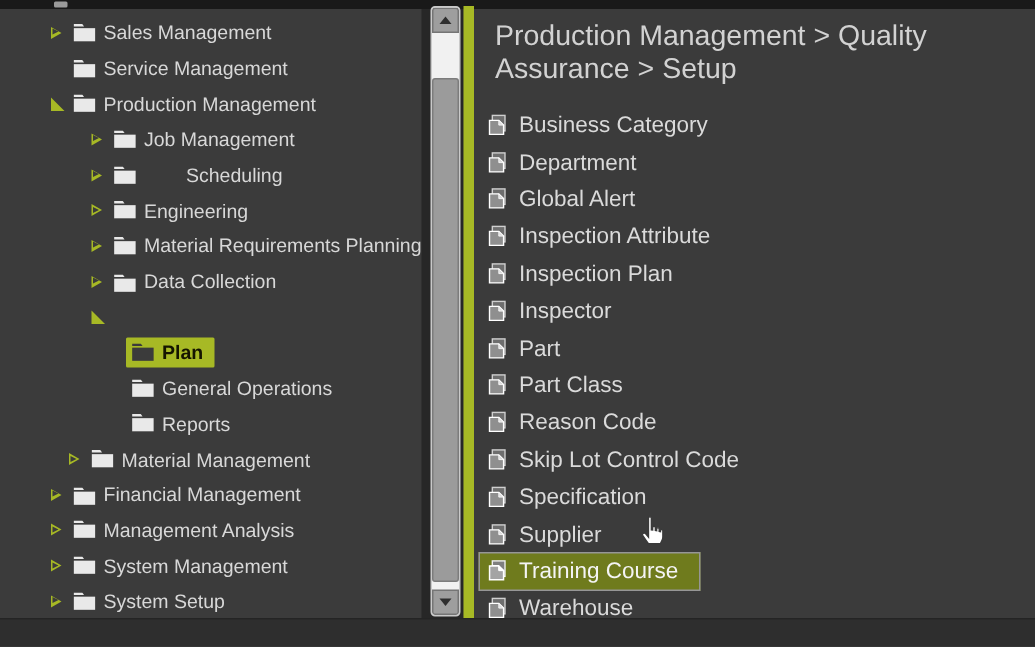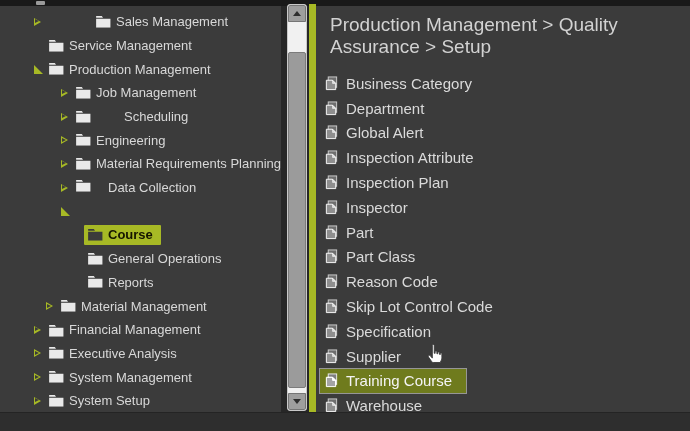--- a/index.html
+++ b/index.html
@@ -56,21 +56,21 @@
   .cursor{left:427px;top:344px;pointer-events:none;z-index:9;}
 </style>
 </head>
 <body>
 
 <div class="abs top-strip"></div>
 <div class="abs fragment"></div>
 
 <div class="abs left-panel">
   <div class="tree">
-      <div class="tree-row" style="padding-left: 34px; gap: 47px;">
+      <div class="tree-row" style="padding-left: 34px;">
         <span class="exp-slot">
           <span class="exp-collapsed"></span>
         </span>
         <span style="display: inline-flex; align-items: center;">
           <span class="folder"><svg width="15" height="12" viewBox="0 0 16 13">
               <path d="M0 0 h6.2 l1.3 1.8 h-7.5 z" fill="currentColor"></path>
               <rect x="0" y="3" width="15.5" height="9.5" fill="currentColor"></rect>
             </svg></span>
           <span class="t-label">Sales Management</span>
         </span>
@@ -142,40 +142,40 @@
               <path d="M0 0 h6.2 l1.3 1.8 h-7.5 z" fill="currentColor"></path>
               <rect x="0" y="3" width="15.5" height="9.5" fill="currentColor"></rect>
             </svg></span>
           <span class="t-label">Material Requirements Planning</span>
         </span>
       </div>
       <div class="tree-row" style="padding-left: 61px;">
         <span class="exp-slot">
           <span class="exp-collapsed"></span>
         </span>
-        <span style="display: inline-flex; align-items: flex-start; gap: 12px;">
+        <span style="display: inline-flex; align-items: flex-end;">
           <span class="folder"><svg width="15" height="12" viewBox="0 0 16 13">
               <path d="M0 0 h6.2 l1.3 1.8 h-7.5 z" fill="currentColor"></path>
               <rect x="0" y="3" width="15.5" height="9.5" fill="currentColor"></rect>
             </svg></span>
           <span class="t-label">Data Collection</span>
         </span>
       </div>
       <div class="tree-row" style="padding-left: 61px;">
         <span class="exp-slot">
           <span class="exp-expanded"></span>
         </span>
       </div>
       <div class="tree-row" style="padding-left: 88px;">
         <span class="sel-wrap" style="display: inline-flex; align-items: center;">
           <span class="folder"><svg width="15" height="12" viewBox="0 0 16 13">
               <path d="M0 0 h6.2 l1.3 1.8 h-7.5 z" fill="currentColor"></path>
               <rect x="0" y="3" width="15.5" height="9.5" fill="currentColor"></rect>
             </svg></span>
-          <span class="t-label">Course</span>
+          <span class="t-label">Plan</span>
         </span>
       </div>
       <div class="tree-row" style="padding-left: 88px;">
         <span style="display: inline-flex; align-items: center;">
           <span class="folder"><svg width="15" height="12" viewBox="0 0 16 13">
               <path d="M0 0 h6.2 l1.3 1.8 h-7.5 z" fill="currentColor"></path>
               <rect x="0" y="3" width="15.5" height="9.5" fill="currentColor"></rect>
             </svg></span>
           <span class="t-label">General Operations</span>
         </span>
@@ -215,21 +215,21 @@
       </div>
       <div class="tree-row" style="padding-left: 34px;">
         <span class="exp-slot">
           <span class="exp-collapsed"></span>
         </span>
         <span style="display: inline-flex; align-items: center;">
           <span class="folder"><svg width="15" height="12" viewBox="0 0 16 13">
               <path d="M0 0 h6.2 l1.3 1.8 h-7.5 z" fill="currentColor"></path>
               <rect x="0" y="3" width="15.5" height="9.5" fill="currentColor"></rect>
             </svg></span>
-          <span class="t-label">Executive Analysis</span>
+          <span class="t-label">Management Analysis</span>
         </span>
       </div>
       <div class="tree-row" style="padding-left: 34px;">
         <span class="exp-slot">
           <span class="exp-collapsed"></span>
         </span>
         <span style="display: inline-flex; align-items: center;">
           <span class="folder"><svg width="15" height="12" viewBox="0 0 16 13">
               <path d="M0 0 h6.2 l1.3 1.8 h-7.5 z" fill="currentColor"></path>
               <rect x="0" y="3" width="15.5" height="9.5" fill="currentColor"></rect>

